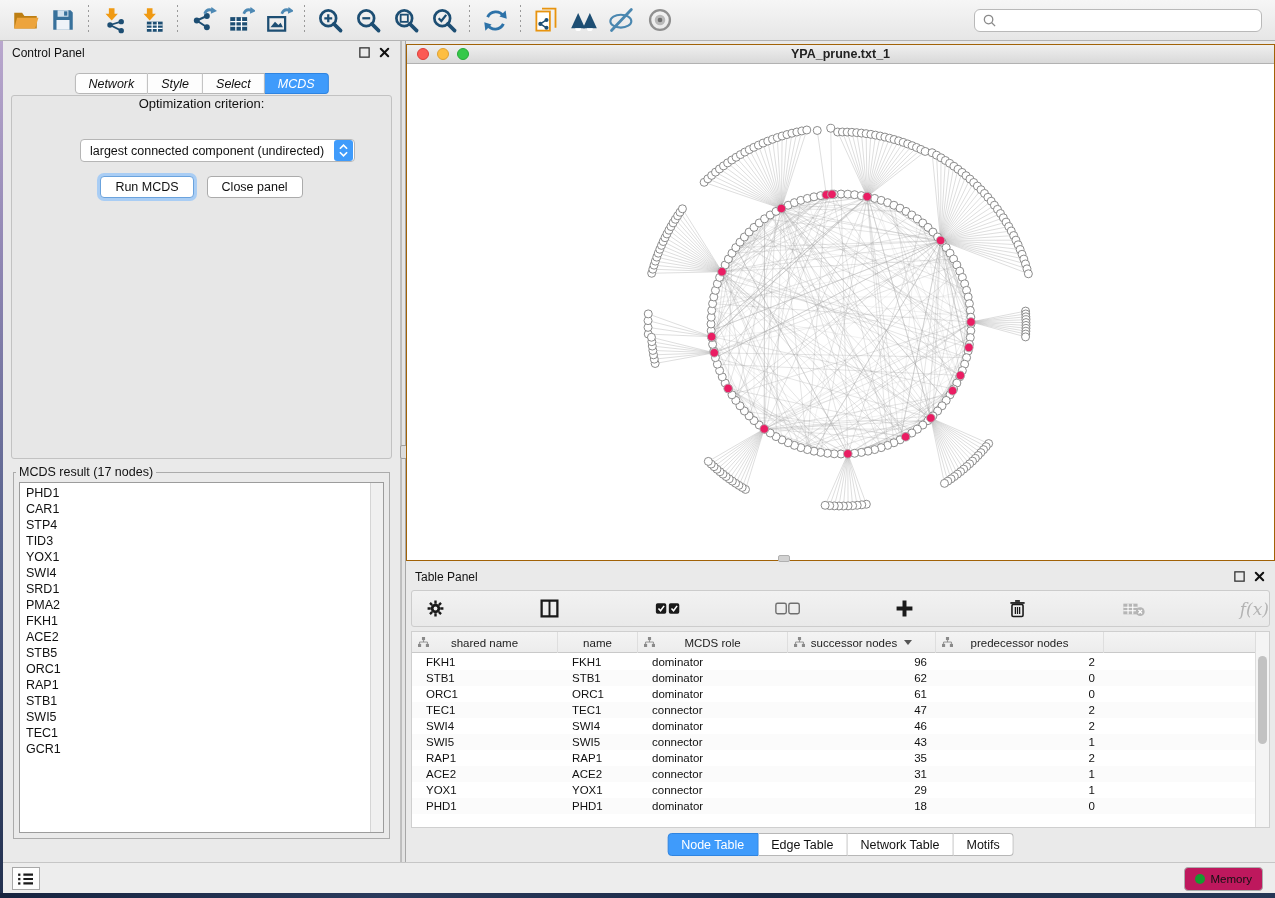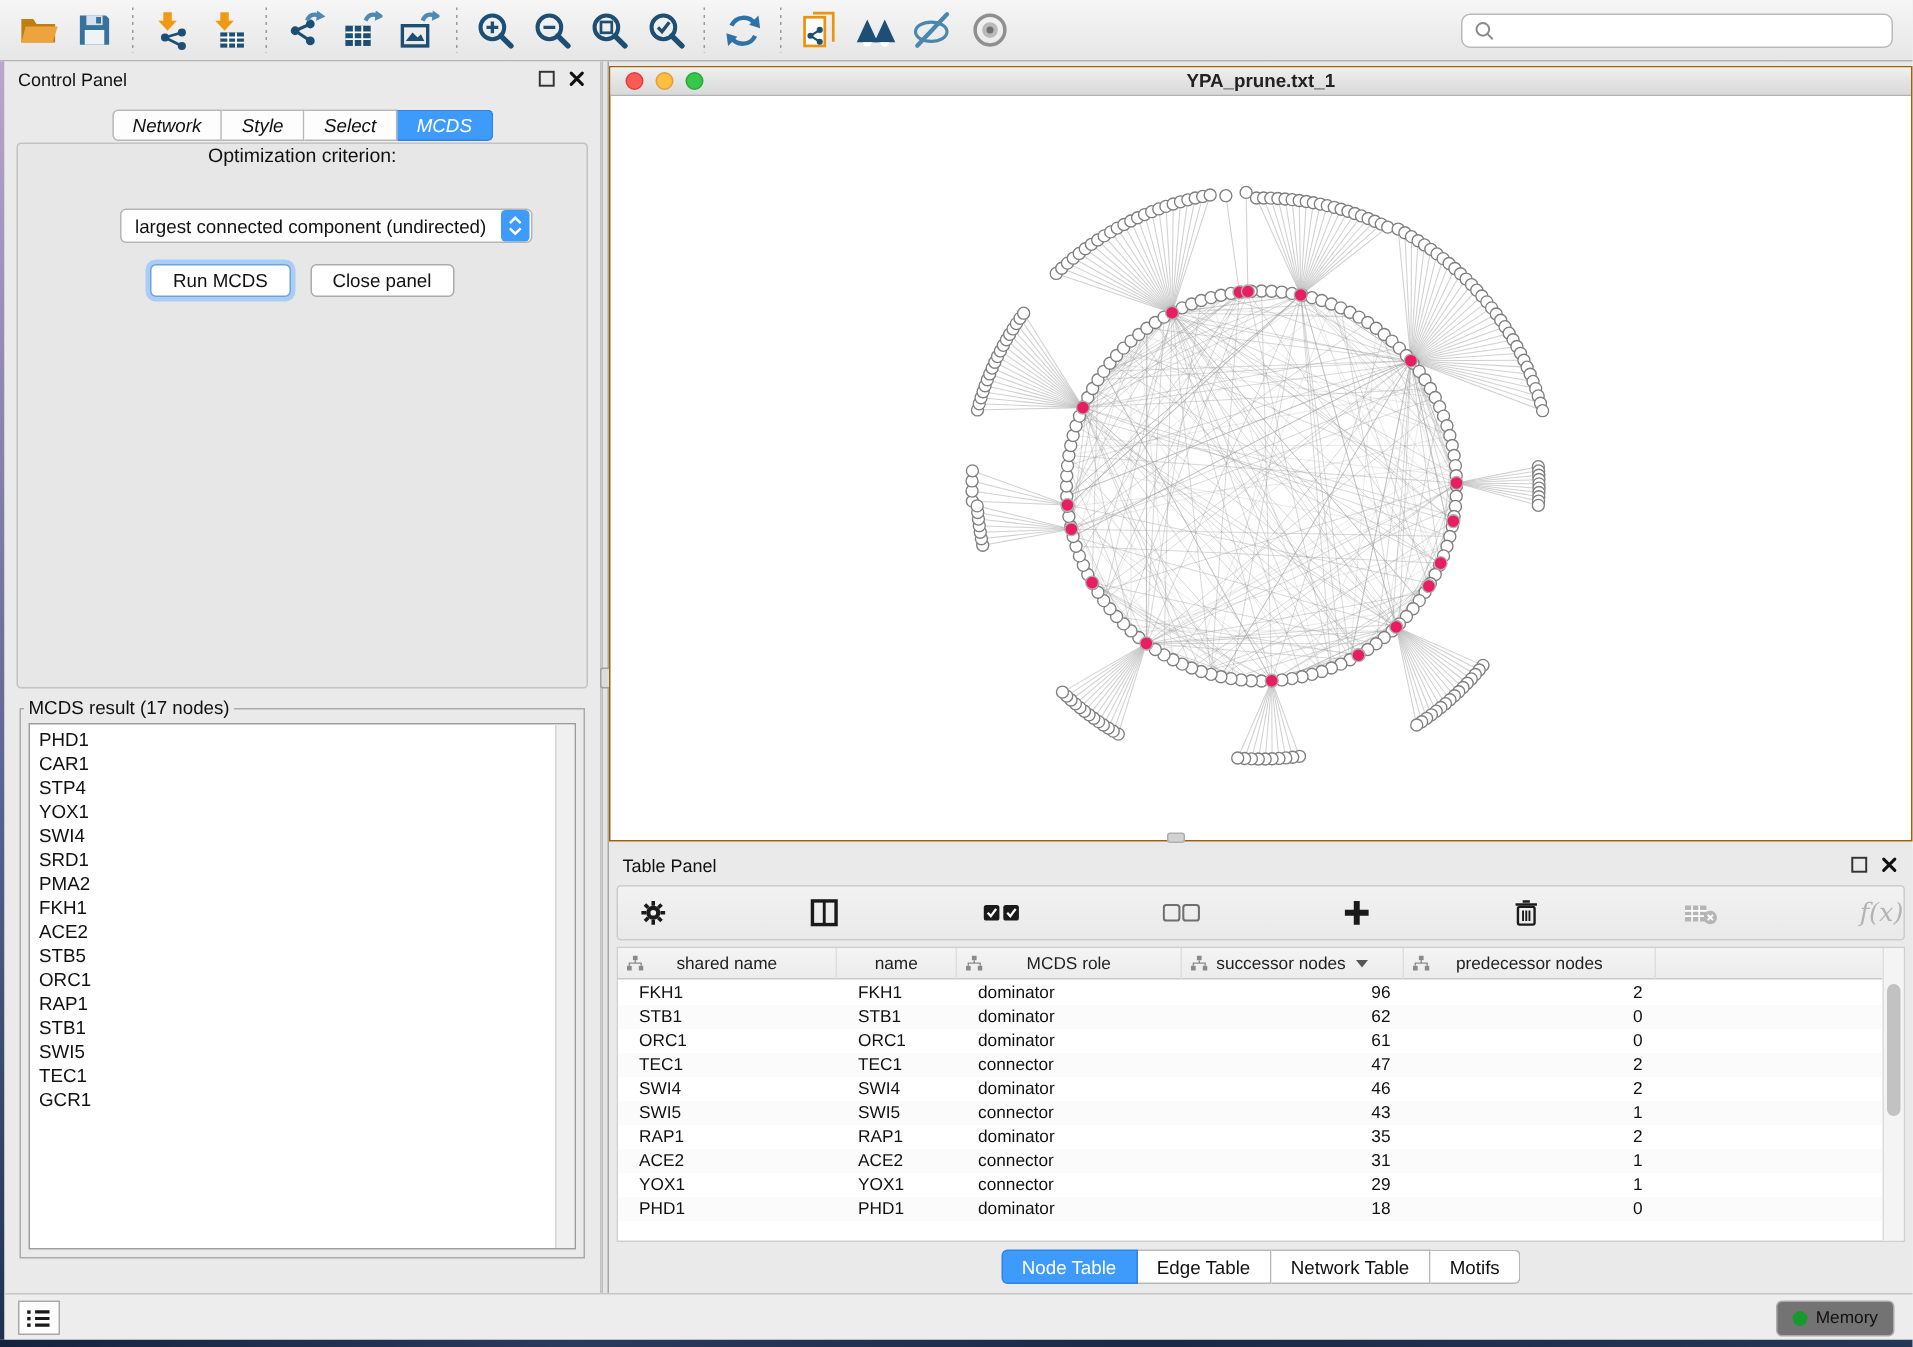--- a/index.html
+++ b/index.html
@@ -119,21 +119,21 @@
   .table-tabs { position:absolute; bottom:6px; left:50%; transform:translateX(-50%);
     display:flex; height:23px; }
   .table-tabs .seg { font-size:12.5px; background:#fff; }
   .table-tabs .seg.active { background:#3f9bfb; color:#fff; }
 
   
   .status-bar { position:absolute; left:3px; right:0; bottom:5px; height:31px;
     background:#ededed; border-top:1px solid #c6c6c6; }
   .list-btn { position:absolute; left:9px; top:4px; width:28px; height:23px; background:#fdfdfd;
     border:1px solid #a8a8a8; display:flex; align-items:center; justify-content:center; }
-  .memory-btn { position:absolute; right:12px; top:4px; height:24px; background:#737373;
+  .memory-btn { position:absolute; right:12px; top:4px; height:24px; background:#be185d;
     border:1px solid #ababab; border-radius:4px; display:flex; align-items:center;
     gap:5px; padding:1px 10px; font-size:11.5px; color:#111; font-family:"Liberation Sans",sans-serif;margin-left:26px; }
   .memory-dot { width:10px; height:10px; border-radius:50%; background:#169a2f; }
 </style>
 </head>
 <body>
 
 <div id="app">
 
   <div class="toolbar">
@@ -312,20 +312,21 @@
         <button class="pbtn">Close panel</button>
       </div>
     </div>
     <fieldset class="result-box">
       <legend>MCDS result (17 nodes)</legend>
       <div class="result-inner">
         <div class="result-list">
             <div class="result-item">PHD1</div>
             <div class="result-item">CAR1</div>
             <div class="result-item">STP4</div>
+            <div class="result-item">TID3</div>
             <div class="result-item">YOX1</div>
             <div class="result-item">SWI4</div>
             <div class="result-item">SRD1</div>
             <div class="result-item">PMA2</div>
             <div class="result-item">FKH1</div>
             <div class="result-item">ACE2</div>
             <div class="result-item">STB5</div>
             <div class="result-item">ORC1</div>
             <div class="result-item">RAP1</div>
             <div class="result-item">STB1</div>

